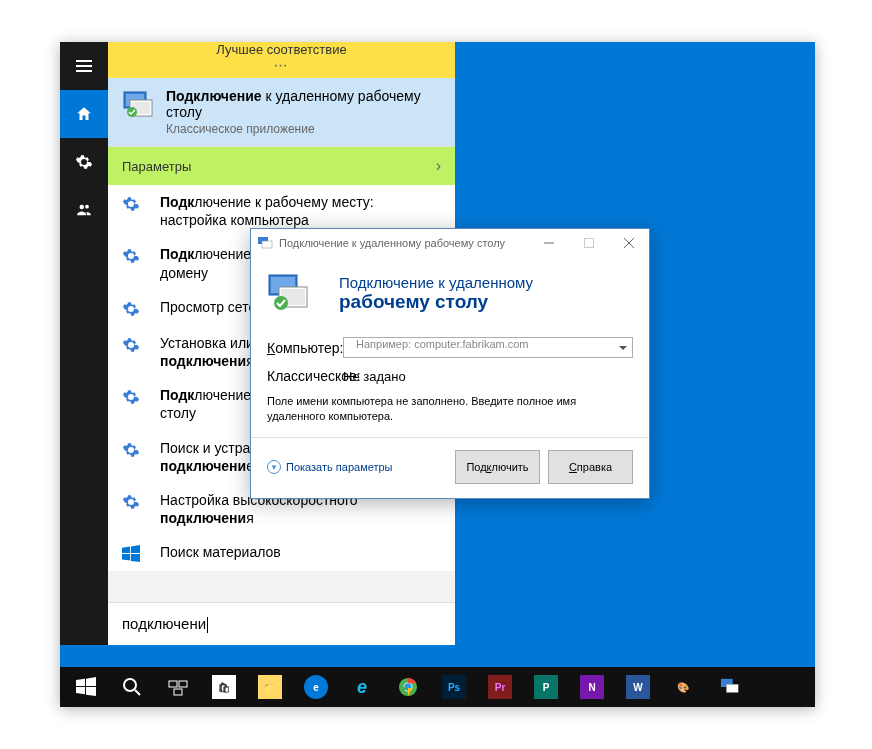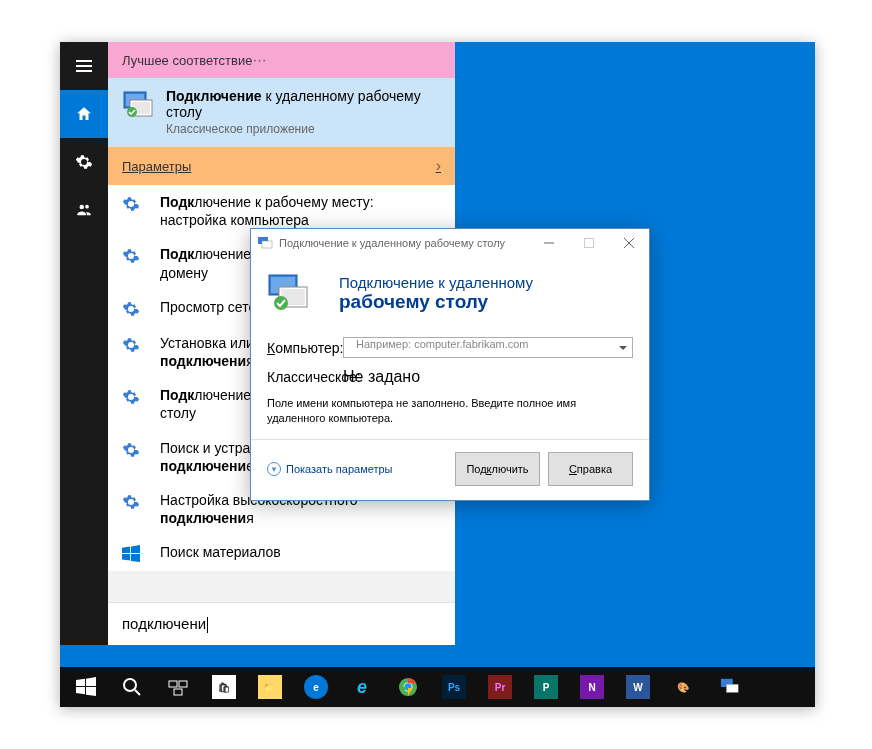--- a/index.html
+++ b/index.html
@@ -12,30 +12,30 @@
   
   .start-panel { position: absolute; left: 0; top: 0; width: 395px; height: 603px; display: flex; }
   .start-sidebar { width: 48px; background: #1a1a1a; display: flex; flex-direction: column; }
   .side-btn { width: 48px; height: 48px; display: flex; align-items: center; justify-content: center; cursor: pointer; }
   .side-btn.active { background: #0078d7; }
   .side-btn svg { width: 18px; height: 18px; fill: #fff; }
   .hamburger { width: 16px; height: 12px; display: flex; flex-direction: column; justify-content: space-between; }
   .hamburger span { display: block; height: 2px; background: #fff; }
   
   .search-results { flex: 1; background: #f2f2f2; display: flex; flex-direction: column; }
-  .best-match-header { height: 36px; padding: 0 14px; display: flex; align-items: center; font-size: 13px; color: #333; background: #f9a8d4;}
+  .best-match-header { height: 36px; padding: 0 14px; display: flex; align-items: center; font-size: 13px; color: #333; background: #fde047; flex-direction: column;}
   .dots { font-size: 14px; color: #666; letter-spacing: 2px; cursor: pointer; }
   
   .best-match-item { background: #cce4f7; padding: 10px 14px; display: flex; gap: 12px; cursor: pointer; }
   .rdp-icon { width: 32px; height: 32px; flex-shrink: 0; }
   .best-match-item .title { font-size: 14px; color: #000; }
   .best-match-item .title b { font-weight: 600; }
   .best-match-item .subtitle { font-size: 12px; color: #666; margin-top: 2px; }
   
-  .section-header { padding: 10px 14px; font-size: 13px; color: #333; display: flex; align-items: center; justify-content: space-between; background: #fdba74; border-top: 1px solid #e0e0e0; text-decoration: underline; }
+  .section-header { padding: 10px 14px; font-size: 13px; color: #333; display: flex; align-items: center; justify-content: space-between; background: #bef264; border-top: 1px solid #e0e0e0; }
   .chevron { font-size: 16px; color: #666; }
   
   .result-item { padding: 8px 14px; display: flex; align-items: flex-start; gap: 20px; background: #fff; cursor: pointer; }
   .result-item .small-icon { width: 18px; height: 18px; flex-shrink: 0; margin-top: 2px; }
   .result-item .label { font-size: 14px; color: #000; line-height: 1.3; }
   .result-item .label b { font-weight: 600; }
   
   .search-input-area { margin-top: auto; background: #fff; padding: 12px 14px; font-size: 15px; color: #000; border-top: 1px solid #e0e0e0; }
   .search-text { display: inline; }
   .cursor { display: inline-block; width: 1px; height: 16px; background: #000; vertical-align: middle; margin-left: 1px; }
@@ -53,21 +53,21 @@
   .rdp-header-title { color: #003f8f; }
   .rdp-header-title .line1 { font-size: 15px; }
   .rdp-header-title .line2 { font-size: 19px; font-weight: bold; }
   
   .rdp-body { padding: 4px 16px 12px; }
   .rdp-row { display: flex; align-items: center; margin-bottom: 10px; }
   .rdp-row .lbl { width: 76px; font-size: 14px; color: #000; }
   .rdp-row .lbl .ul { text-decoration: underline; }
   .rdp-combo { flex: 1; height: 21px; border: 1px solid #abadb3; padding: 0 18px 0 12px; font-size: 11px; color: #888; position: relative; background: #fff; }
   .rdp-combo::after { content: ''; position: absolute; right: 5px; top: 8px; border: 4px solid transparent; border-top-color: #555; }
-  .rdp-row .val { font-size: 16px; color: #000; }
+  .rdp-row .val { font-size: 13px; color: #000; }
   .rdp-hint { font-size: 11px; color: #000; margin-top: 0; line-height: 1.4; }
   
   .rdp-footer { padding: 12px 16px 14px; display: flex; align-items: center; gap: 8px; border-top: 1px solid #dfdfdf; }
   .show-params { display: flex; align-items: center; gap: 5px; font-size: 11px; color: #003f8f; cursor: pointer; flex: 1; }
   .circ-arrow { width: 14px; height: 14px; border: 1px solid #4a90d6; border-radius: 50%; display: flex; align-items: center; justify-content: center; color: #4a90d6; font-size: 9px; }
   .rdp-btn { min-width: 85px; height: 34px; border: 1px solid #acacac; background: #e1e1e1; font-size: 11px; cursor: pointer; }
   .rdp-btn .ul { text-decoration: underline; }
   
   
   .taskbar { position: absolute; bottom: 0; left: 0; right: 0; height: 40px; background: #101010; display: flex; align-items: center; padding: 0 4px; gap: 2px; }

